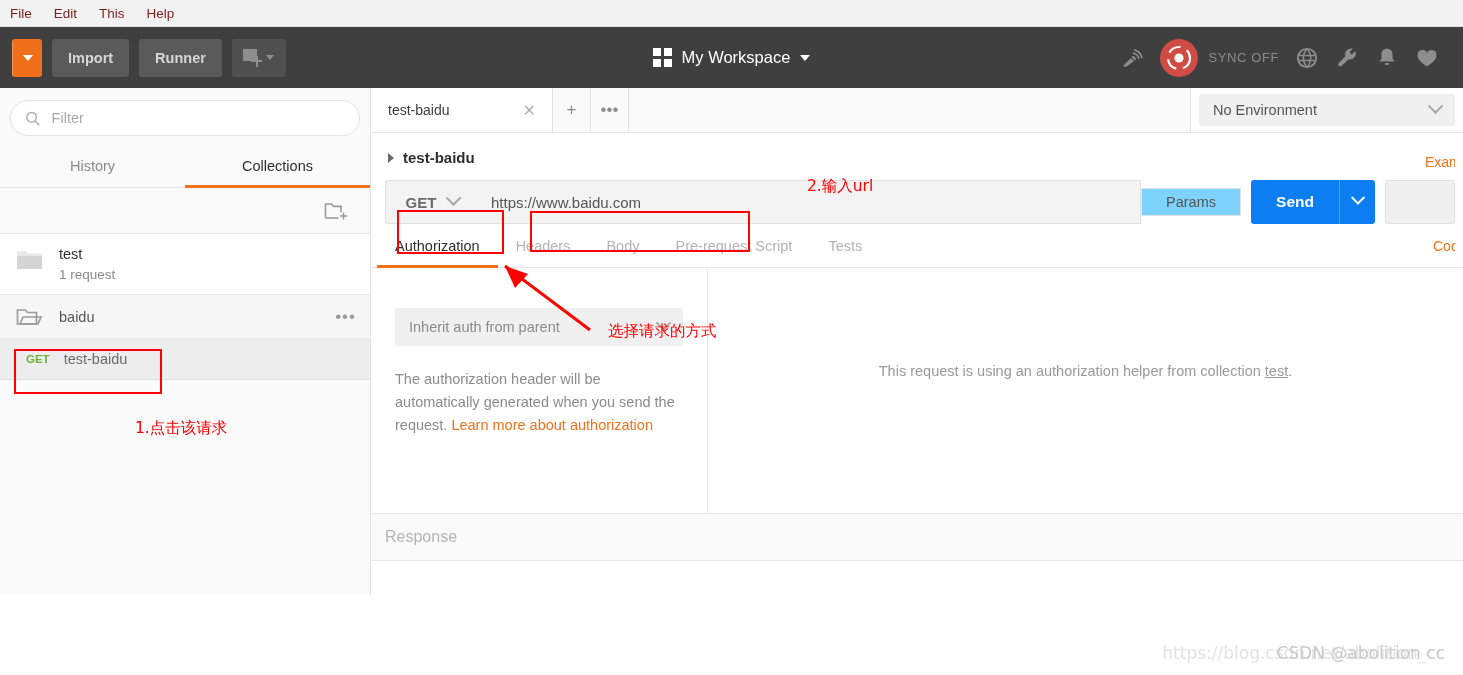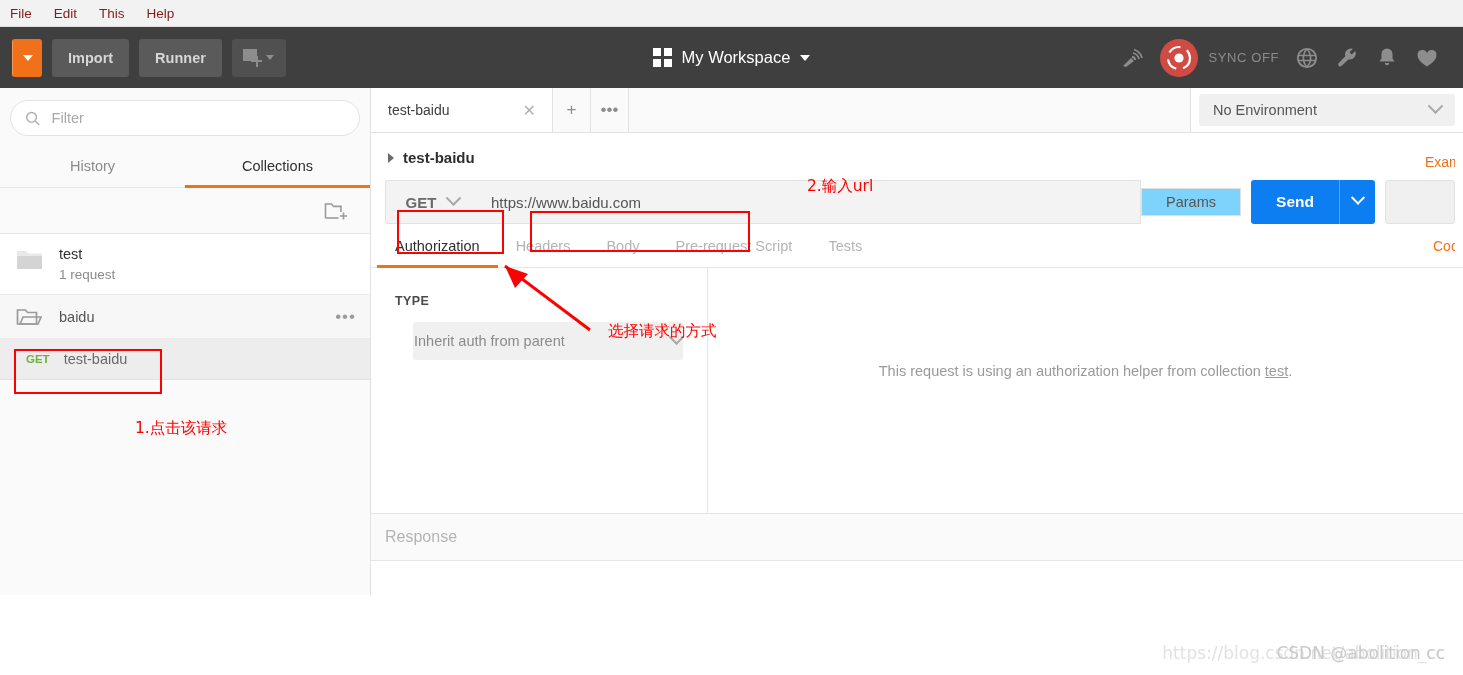--- a/index.html
+++ b/index.html
@@ -260,21 +260,21 @@
   .authpane { display: flex; height: 245px; }
   .auth-left {
     width: 337px; border-right: 1px solid #e6e6e6; padding: 26px 24px 0 24px;
   }
   .type-label {
     font-size: 12.5px; font-weight: bold; color: #4a4a4a; letter-spacing: .4px;
   }
   .type-sel {
     margin-top: 14px; height: 38px; background: #f0f0f0; border-radius: 3px;
     display: flex; align-items: center; justify-content: space-between;
-    padding: 0 1px; font-size: 14.5px; color: #8b8b8b; cursor: pointer; margin-left: 18px;
+    padding: 0 14px; font-size: 14.5px; color: #8b8b8b; cursor: pointer;
   }
   .auth-help {
     margin-top: 22px; font-size: 14.5px; color: #8b8b8b; line-height: 1.6;
     max-width: 290px;
   }
   .auth-help a { color: #f1711a; text-decoration: none; cursor: pointer; }
   .auth-right {
     flex: 1; display: flex; align-items: center; justify-content: center;
     padding-bottom: 40px;
   }
@@ -468,25 +468,27 @@
       <div class="rt active">Authorization</div>
       <div class="rt">Headers</div>
       <div class="rt">Body</div>
       <div class="rt">Pre-request Script</div>
       <div class="rt">Tests</div>
       <div class="code-link">Code</div>
     </div>
 
     <div class="authpane">
       <div class="auth-left">
-        <div class="type-label">TYPE</div>
         <div class="type-sel">
           <span>Inherit auth from parent</span>
           <span class="chev"></span>
         </div>
+        <div class="auth-help">
+          <span>The authorization header will be automatically generated when you send the request. </span><a>Learn more about authorization</a>
+        </div>
       </div>
       <div class="auth-right">
         <div class="msg">
           <span>This request is using an authorization helper from collection </span><u>test</u><span>.</span>
         </div>
       </div>
     </div>
 
     <div class="response-bar">Response</div>
   </div>

